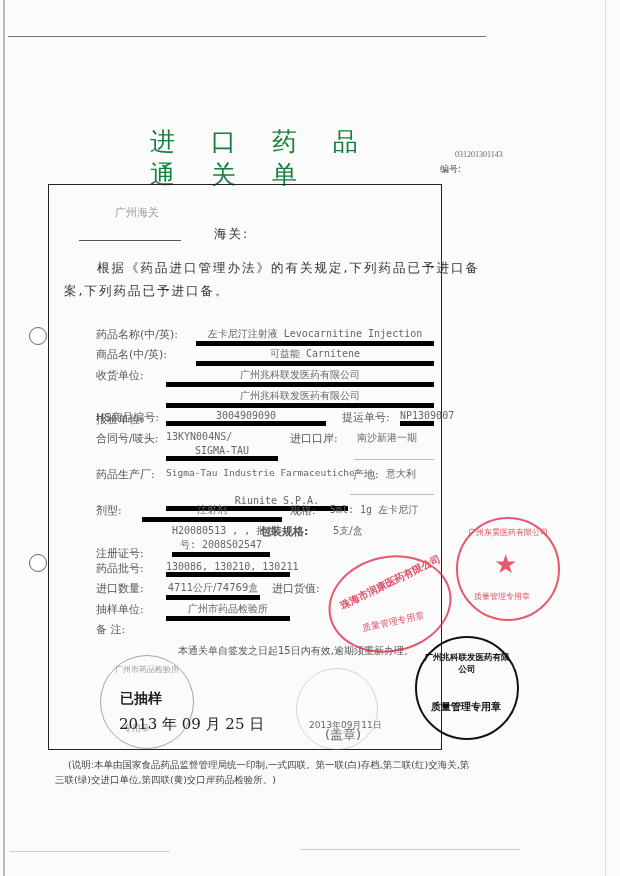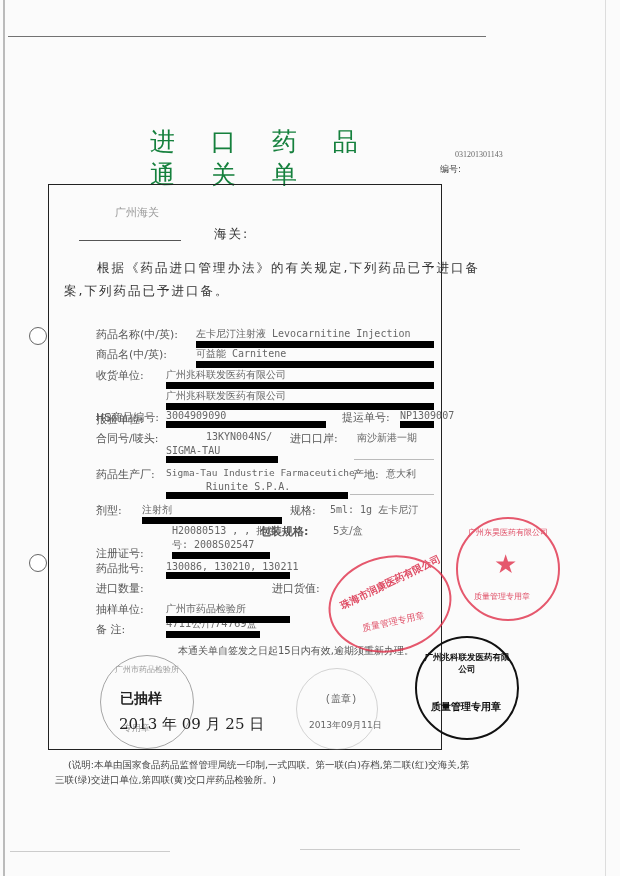--- a/index.html
+++ b/index.html
@@ -10,21 +10,21 @@
   .rightedge { left:605px; top:0; width:1px; height:876px; background:#ddd; }
   .leftedge { left:3px; top:0; width:2px; height:876px; background:#bbb; }
   .hole { width:16px; height:16px; border:1px solid #666; border-radius:50%; background:#fff; }
   .title { left:150px; top:125px; width:250px; font-size:25px; letter-spacing:14px; color:#15803d; font-family:"DejaVu Serif", serif; }
   .serial { left:455px; top:150px; font-size:8px; color:#666; font-family:"Liberation Serif", serif; }
   .bianhao-label { left:424px; top:163px; font-size:9px; color:#444;padding-left:16px; }
   .frame { left:48px; top:184px; width:392px; height:564px; border:1.5px solid #222; }
   .handfill { color:#777; font-size:11px; }
   .lbl { color:#555; font-size:11px; white-space:nowrap; }
   .val { color:#666; font-size:10px; white-space:nowrap; font-family:"DejaVu Sans Mono", monospace; }
-  .ul { border-bottom:7px solid #000000; }
+  .ul { border-bottom:5px solid #000000;text-align:center; }
   .para { font-size:12.5px; color:#333; letter-spacing:2px; }
   .stamp-red { border:2px solid #e0304a; border-radius:50%; color:#d8203e; opacity:.8; }
   .stamp-black { border:2.5px solid #111; border-radius:50%; color:#111; }
   .stamp-gray { border:1.5px solid #888; border-radius:50%; color:#777; opacity:.75; }
   .footnote { font-size:9.5px; color:#444; line-height:15px; }
 </style>
 </head>
 <body>
 
 <div class="abs leftedge"></div>
@@ -58,49 +58,49 @@
 
 <div class="abs lbl" style="left:96px;top:412px;font-family:Liberation Serif, serif;">报验单位:</div>
 <div class="abs val ul" style="left:166px;top:389px;width:268px;font-family:'DejaVu Sans',sans-serif;">广州兆科联发医药有限公司</div>
 
 <div class="abs lbl" style="left:96px;top:410px;">HS商品编号:</div>
 <div class="abs val ul" style="left:166px;top:410px;width:160px;">3004909090</div>
 <div class="abs lbl" style="left:342px;top:410px;">提运单号:</div>
 <div class="abs val ul" style="left:400px;top:410px;width:34px;overflow:visible;">NP1309007</div>
 
 <div class="abs lbl" style="left:96px;top:431px;">合同号/唛头:</div>
-<div class="abs val" style="left:166px;top:431px;margin-left:40px;">13KYN004NS/</div>
+<div class="abs val" style="left:166px;top:431px;">13KYN004NS/</div>
 <div class="abs val ul" style="left:166px;top:445px;width:112px;">SIGMA-TAU</div>
 <div class="abs lbl" style="left:290px;top:431px;">进口口岸:</div>
 <div class="abs val" style="left:357px;top:431px;font-family:'DejaVu Sans',sans-serif;">南沙新港一期</div>
 <div class="abs" style="left:354px;top:459px;width:80px;height:1px;background:#bbb;"></div>
 
 <div class="abs lbl" style="left:96px;top:467px;">药品生产厂:</div>
 <div class="abs val" style="left:166px;top:467px;font-size:9.5px;">Sigma-Tau Industrie Farmaceutiche</div>
-<div class="abs val ul" style="left:166px;top:481px;width:142px;padding-left:40px;">Riunite S.P.A.</div>
+<div class="abs val ul" style="left:166px;top:495px;width:142px;padding-left:40px;">Riunite S.P.A.</div>
 <div class="abs lbl" style="left:353px;top:467px;">产地:</div>
 <div class="abs val" style="left:386px;top:467px;font-family:'DejaVu Sans',sans-serif;">意大利</div>
 <div class="abs" style="left:350px;top:494px;width:84px;height:1px;background:#bbb;"></div>
 
 <div class="abs lbl" style="left:96px;top:503px;">剂型:</div>
 <div class="abs val ul" style="left:142px;top:503px;width:140px;font-family:'DejaVu Sans',sans-serif;">注射剂</div>
 <div class="abs lbl" style="left:290px;top:503px;">规格:</div>
 <div class="abs val" style="left:330px;top:503px;">5ml: 1g 左卡尼汀</div>
 
 <div class="abs lbl" style="left:96px;top:524px;margin-top:22px;">注册证号:</div>
 <div class="abs val" style="left:172px;top:524px;">H20080513 , , 批件</div>
 <div class="abs val ul" style="left:172px;top:538px;width:98px;">号: 2008S02547</div>
 <div class="abs lbl" style="left:260px;top:524px;font-weight:bold;">包装规格:</div>
 <div class="abs val" style="left:333px;top:524px;font-family:'DejaVu Sans',sans-serif;">5支/盒</div>
 
 <div class="abs lbl" style="left:96px;top:561px;">药品批号:</div>
 <div class="abs val ul" style="left:166px;top:561px;width:124px;">130086, 130210, 130211</div>
 
 <div class="abs lbl" style="left:96px;top:581px;">进口数量:</div>
-<div class="abs val ul" style="left:166px;top:581px;width:94px;font-family:'DejaVu Sans',sans-serif;margin-top:36px;">4711公斤/74769盒</div>
+<div class="abs val ul" style="left:166px;top:581px;width:94px;font-family:'DejaVu Sans',sans-serif;">4711公斤/74769盒</div>
 <div class="abs lbl" style="left:272px;top:581px;">进口货值:</div>
 
 <div class="abs lbl" style="left:96px;top:602px;">抽样单位:</div>
 <div class="abs val ul" style="left:166px;top:602px;width:124px;font-family:'DejaVu Sans',sans-serif;">广州市药品检验所</div>
 
 <div class="abs lbl" style="left:96px;top:622px;">备  注:</div>
 
 <div class="abs" style="left:178px;top:644px;font-size:10px;color:#555;">本通关单自签发之日起15日内有效,逾期须重新办理。</div>
 
 <div class="abs stamp-red" style="left:328px;top:556px;width:120px;height:92px;transform:rotate(-12deg);">
@@ -117,20 +117,20 @@
   <div style="position:absolute;left:14px;top:62px;font-size:10px;font-weight:bold;">质量管理专用章</div>
 </div>
 <div class="abs stamp-gray" style="left:100px;top:655px;width:92px;height:92px;">
   <div style="position:absolute;left:4px;top:8px;font-size:8px;width:84px;text-align:center;">广州市药品检验所</div>
   <div style="position:absolute;left:22px;top:66px;font-size:9px;">专用章</div>
 </div>
 <div class="abs stamp-gray" style="left:296px;top:668px;width:80px;height:80px;opacity:.35;"></div>
 
 <div class="abs" style="left:120px;top:690px;font-size:14px;font-weight:bold;color:#222;">已抽样</div>
 <div class="abs" style="left:119px;top:715px;font-size:15px;color:#222;font-family:'DejaVu Serif',serif;">2013 年 09 月 25 日</div>
-<div class="abs" style="left:325px;top:692px;font-size:10px;color:#666;font-family:Liberation Mono, monospace;">(盖章)</div>
+<div class="abs" style="left:325px;top:726px;font-size:13px;color:#666;">(盖章)</div>
 <div class="abs" style="left:309px;top:719px;font-size:9px;color:#666;">2013年09月11日</div>
 
 <div class="abs footnote" style="left:68px;top:757px;">(说明:本单由国家食品药品监督管理局统一印制,一式四联。第一联(白)存档,第二联(红)交海关,第</div>
 <div class="abs footnote" style="left:55px;top:772px;">三联(绿)交进口单位,第四联(黄)交口岸药品检验所。)</div>
 
 <div class="abs" style="left:10px;top:851px;width:160px;height:1px;background:#ccc;"></div>
 <div class="abs" style="left:300px;top:849px;width:220px;height:1px;background:#ccc;"></div>
 
 </body></html>

